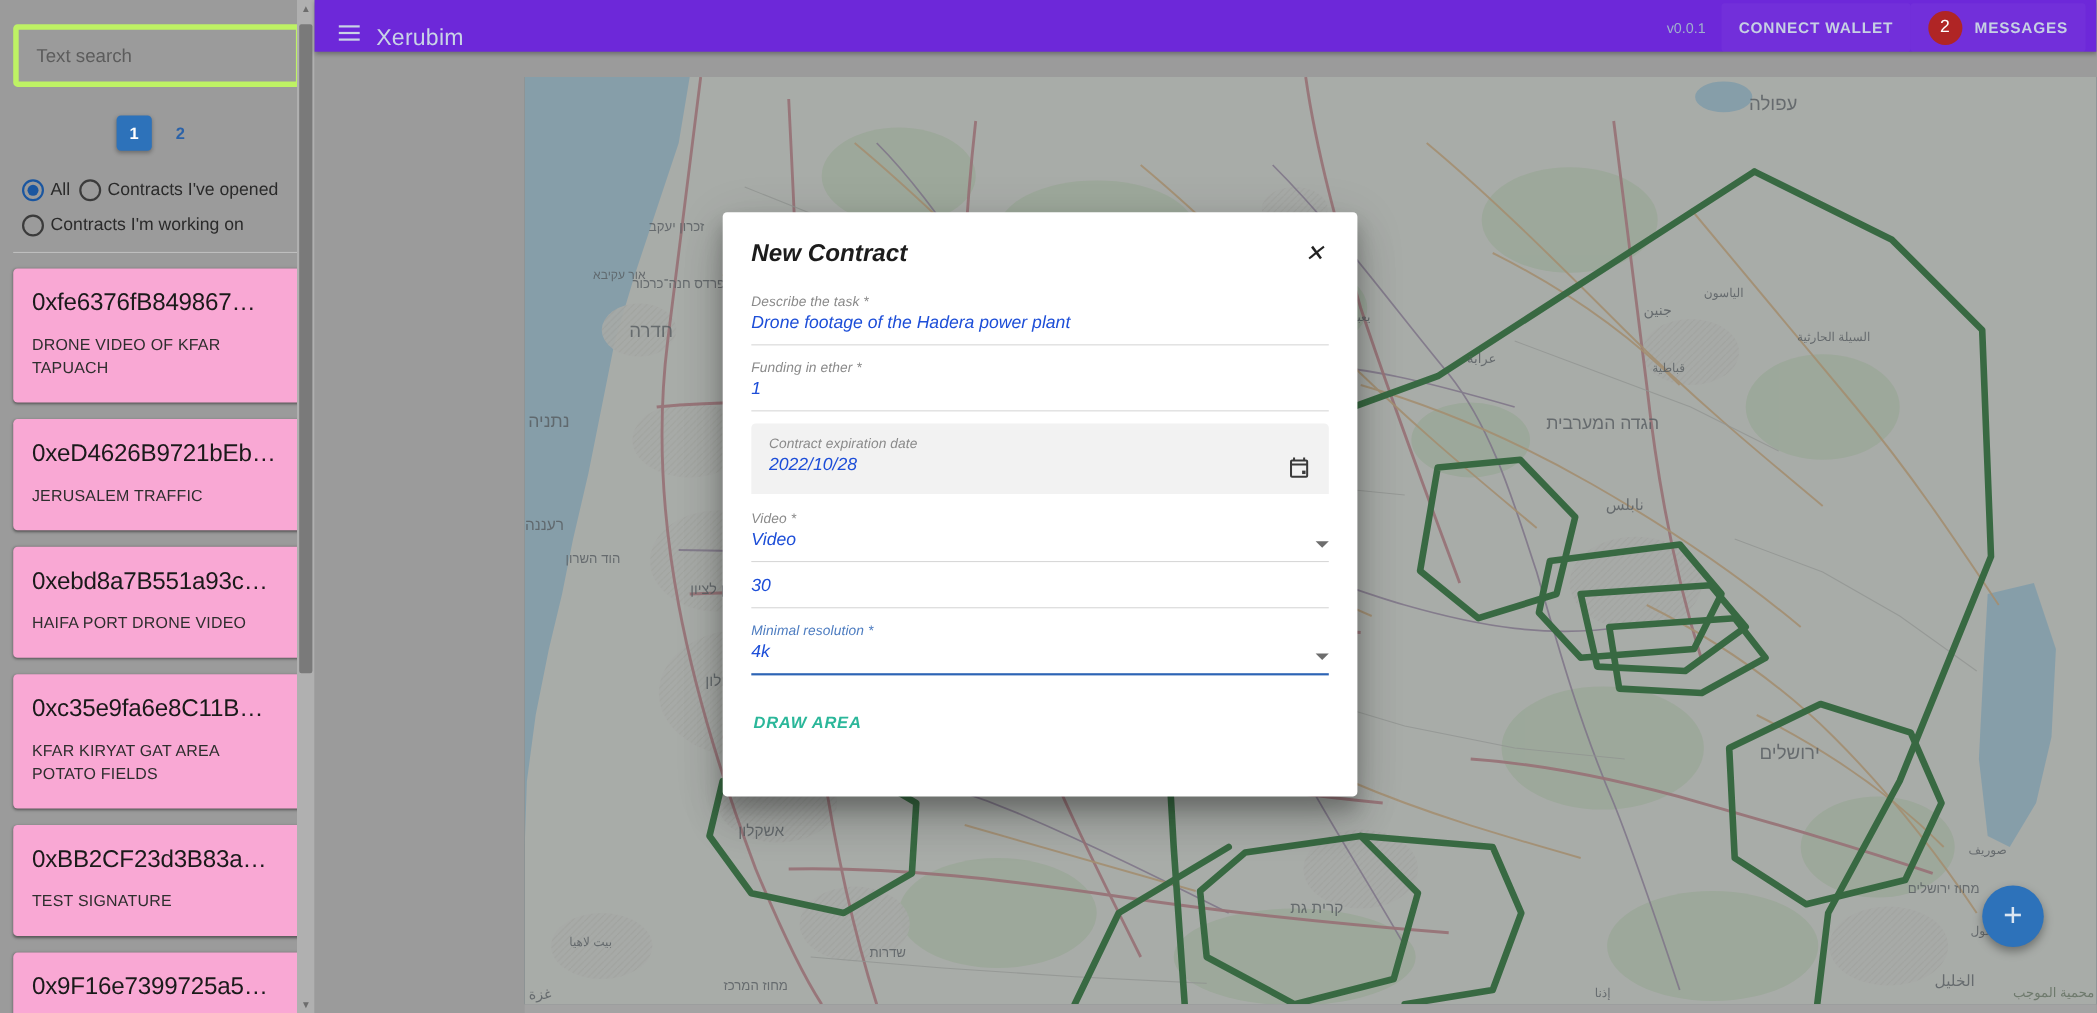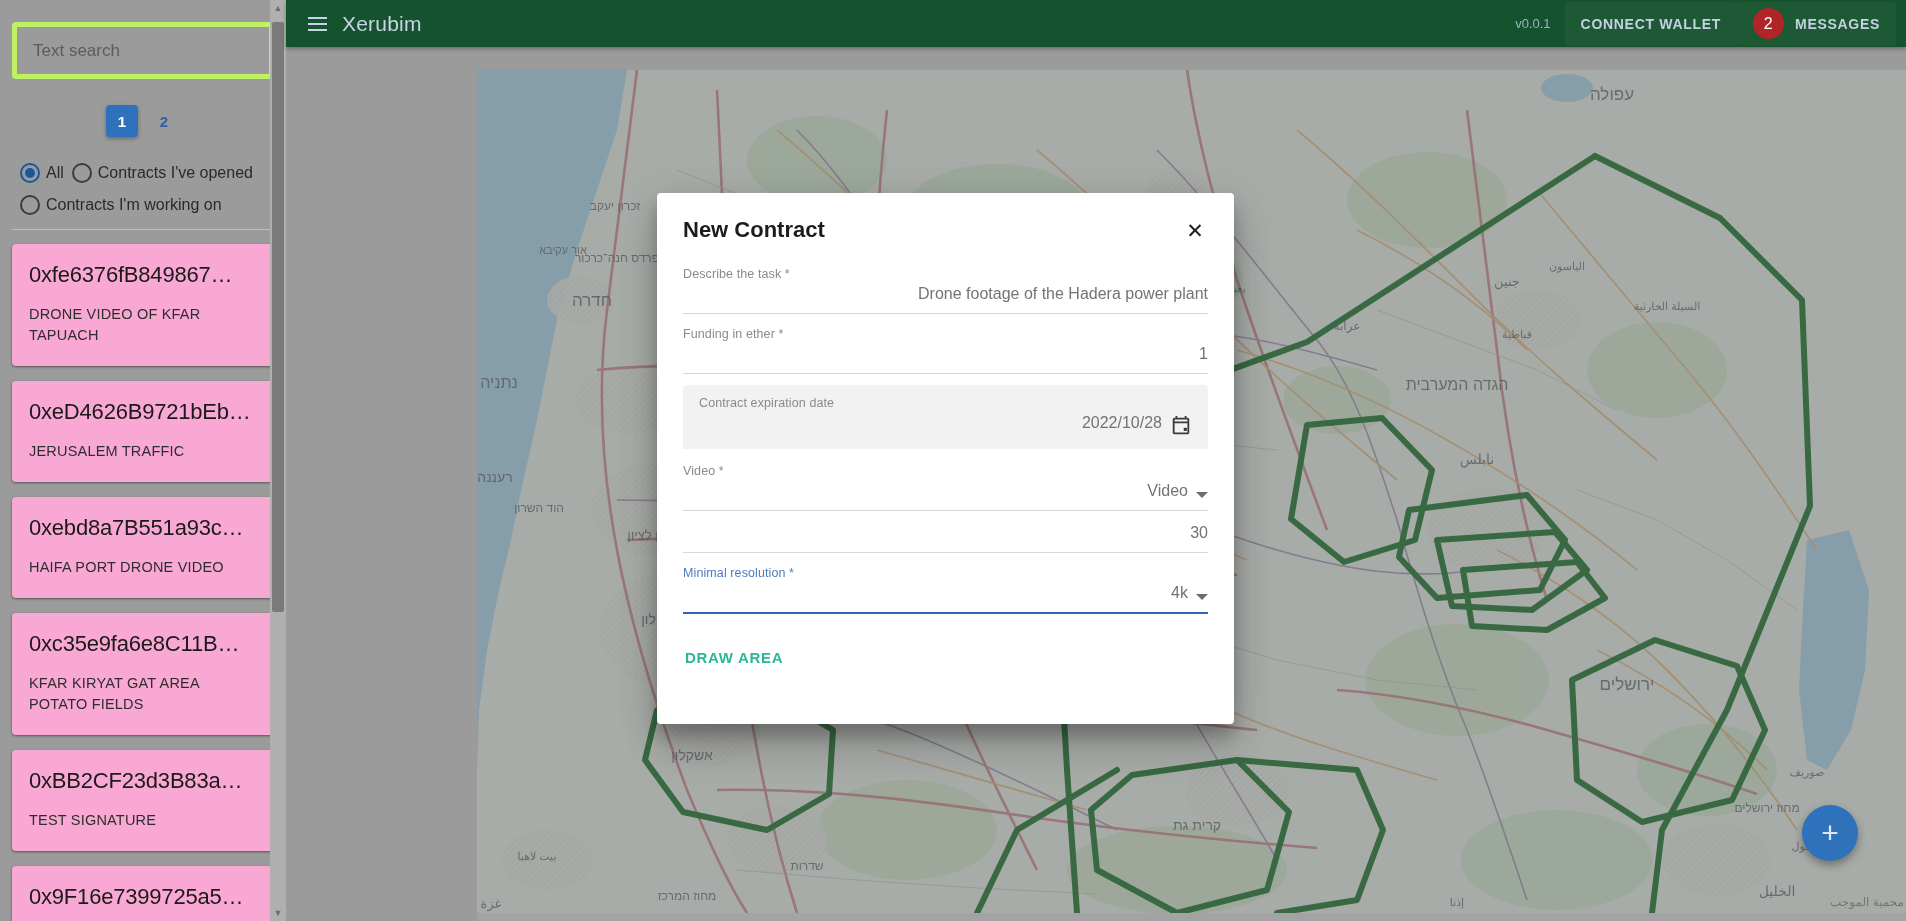--- a/index.html
+++ b/index.html
@@ -120,22 +120,22 @@
     position: absolute; left: 2px; top: 22px;
     width: 12px; height: 590px;
     background: #7a7a7a; border-radius: 2px;
     cursor: pointer;
   }
 
   
   #topbar {
     position: absolute; left: 286px; top: 0;
     width: 1620px; height: 47px;
-    background: #14532d;
-    display: flex; align-items: center;
+    background: #6d28d9;
+    display: flex; align-items: flex-end;
     padding: 0 10px 0 14px;
     color: #e8ecf4;
     box-shadow: 0 2px 4px rgba(0,0,0,.3);
     z-index: 5;
   }
   .hamburger {
     width: 34px; height: 34px; margin-right: 8px;
     display: flex; flex-direction: column; justify-content: center;
     align-items: center; gap: 4px; cursor: pointer;
   }
@@ -204,42 +204,42 @@
     z-index: 20; pointer-events: none;
   }
   #dialog {
     position: absolute; left: 657px; top: 193px;
     width: 577px; height: 531px;
     background: #ffffff; border-radius: 4px;
     box-shadow: 0 11px 15px rgba(0,0,0,.2), 0 24px 38px rgba(0,0,0,.14), 0 9px 46px rgba(0,0,0,.12);
     z-index: 21;
     padding: 24px 26px 0 26px;
     font-family: "Liberation Sans", sans-serif;
+    font-style: italic;
   }
   #dialog-header {
     display: flex; align-items: flex-start; justify-content: space-between;
     margin-bottom: 22px;
   }
   #dialog-title { font-size: 22px; font-weight: 700; color: #1c1c1c; }
   #dialog-close {
     width: 26px; height: 26px; cursor: pointer;
     display: flex; align-items: center; justify-content: center;
     color: #222; font-size: 21px; line-height: 1;
   }
 
   .field { position: relative; padding-top: 2px; margin-bottom: 11px; }
   .field-label {
     font-size: 12.5px; color: #8a8a8a; margin-bottom: 4px;
     letter-spacing: .1px;
   }
   .field-label.accent { color: #4d7cc0; }
   .field-value {
-    font-size: 16px; color: #737373; padding-bottom: 10px;
+    font-size: 16px; color: #1d4ed8; padding-bottom: 10px;
     min-height: 27px;
-    text-align: right;
   }
   .field-underline { height: 1px; background: #d8d8d8; }
   .field-underline.focused { height: 2px; background: #2d64b5; }
 
   .field.filled {
     background: #f2f2f2; border-radius: 4px 4px 0 0;
     padding: 11px 16px 8px 16px; margin-bottom: 13px;
   }
   .field.filled .field-value { padding-bottom: 4px; }
 

